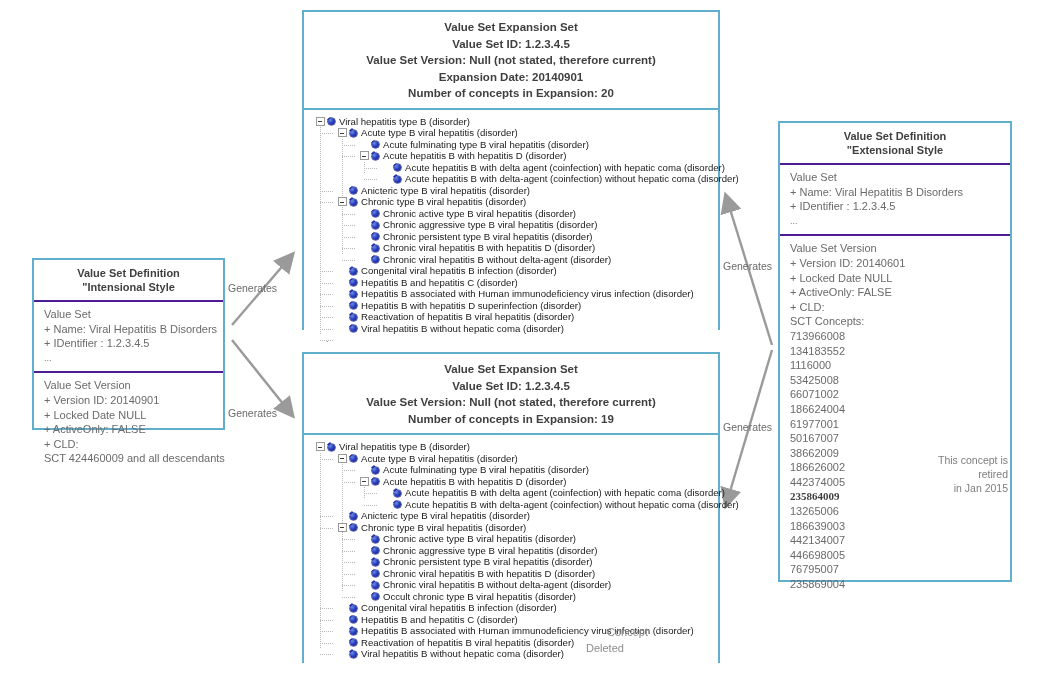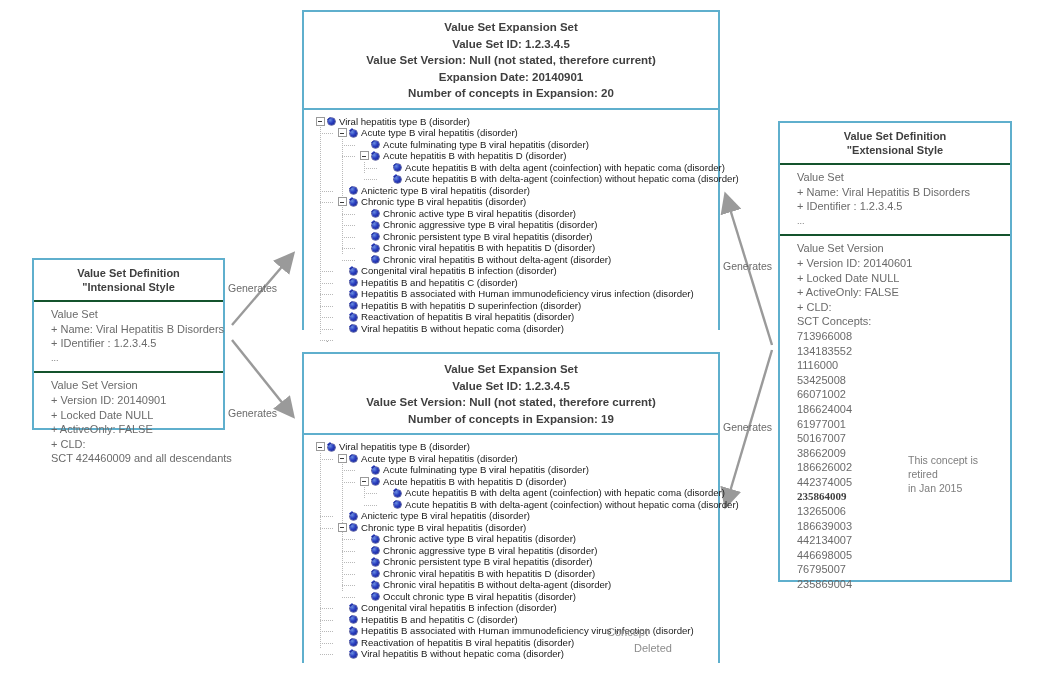--- a/index.html
+++ b/index.html
@@ -3,21 +3,21 @@
 <meta charset="utf-8">
 <style>
   html,body{margin:0;padding:0;}
   body{
     width:1043px;height:676px;background:#ffffff;position:relative;overflow:hidden;
     font-family:"Liberation Sans","DejaVu Sans",sans-serif;
     color:#4d4d4d;
   }
   .box{position:absolute;border:2px solid #5fafcd;background:#ffffff;box-sizing:border-box;}
   .box-hdr{text-align:center;font-weight:bold;font-size:11px;color:#3f3f3f;line-height:14px;padding:6px 4px 6px 4px;}
-  .box-sec{border-top:2px solid #14532d;padding:5px 7px 6px 17px;font-size:11px;line-height:14.6px;color:#6a6a6a;}
+  .box-sec{border-top:2px solid #4c1d95;padding:5px 7px 6px 10px;font-size:11px;line-height:14.6px;color:#6a6a6a;}
   .box-sec div{white-space:nowrap;}
 
   
   .exp{position:absolute;border:2px solid #5fafcd;background:#ffffff;box-sizing:border-box;}
   .exp-hdr{text-align:center;font-weight:bold;font-size:11.5px;color:#3f3f3f;line-height:16.5px;padding:7px 4px 6px 4px;}
   .exp-body{border-top:2px solid #5fafcd;padding:6px 4px 4px 6px;position:relative;background:#fff;}
   .tree{position:relative;font-size:9.6px;line-height:11.5px;color:#1a1a1a;}
   .trow{position:relative;height:11.5px;white-space:nowrap;display:flex;align-items:center;}
   .tlabel{display:inline-block;transform:translateY(-0.5px);}
   .guides{position:absolute;left:0;top:0;bottom:0;width:100%;pointer-events:none;}
@@ -28,21 +28,21 @@
   .node{position:absolute;width:7px;height:7px;border-radius:50%;
         background:radial-gradient(circle at 32% 30%, #6a8fe0 0%, #2b3fc0 45%, #101c86 100%);
         box-shadow:0 0 0 0.6px #0b1270;}
   .nodestem{position:absolute;width:4px;height:1.5px;background:#2b3fc0;transform:rotate(-40deg);}
 
   .ellipsis-row{font-size:9px;color:#777;}
 
   
   svg.ov{position:absolute;left:0;top:0;width:1043px;height:676px;pointer-events:none;}
   .genlbl{position:absolute;font-size:10.5px;color:#6a6a6a;white-space:nowrap;}
-  .annot{position:absolute;font-size:10.5px;color:#7d7d7d;line-height:14px;text-align:left;white-space:nowrap;}
+  .annot{position:absolute;font-size:10.5px;color:#7d7d7d;line-height:14px;text-align:right;white-space:nowrap;}
   .redlbl{position:absolute;font-size:11px;color:#8c8c8c;white-space:nowrap;}
   .bold-id{font-weight:bold;color:#3f3f3f;font-family:Liberation Serif, serif;}
 </style>
 </head>
 <body>
 
 <svg class="ov" viewBox="0 0 1043 676">
   <defs>
     <marker id="grayhead" markerWidth="9" markerHeight="9" refX="7" refY="4.5" orient="auto">
       <path d="M0,0 L9,4.5 L0,9 Z" fill="#9a9a9a"></path>
@@ -409,13 +409,13 @@
 <div class="genlbl" style="left:228px;top:407px;">Generates</div>
 <div class="genlbl" style="left:723px;top:260px;">Generates</div>
 <div class="genlbl" style="left:723px;top:421px;">Generates</div>
 
 <div class="annot" style="left:908px;top:453px;width:100px;">
   <div>This concept is</div>
   <div>retired</div>
   <div>in Jan 2015</div>
 </div>
 <div class="redlbl" style="left:607px;top:626px;">Concept</div>
-<div class="redlbl" style="left:634px;top:642px;">Deleted</div>
+<div class="redlbl" style="left:586px;top:642px;">Deleted</div>
 
 </body></html>

